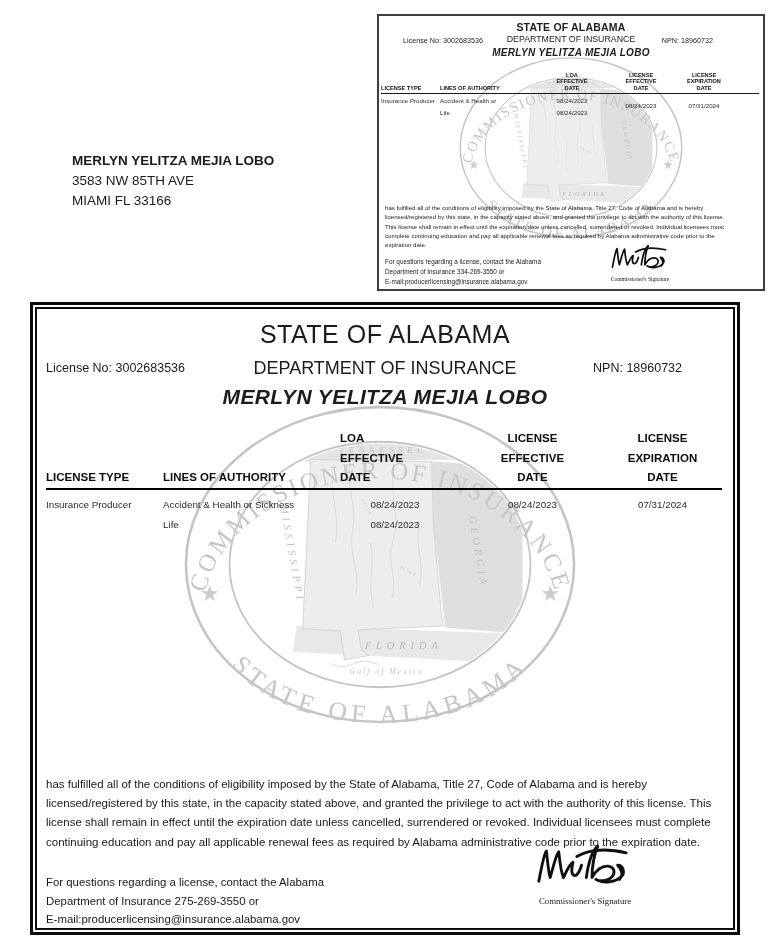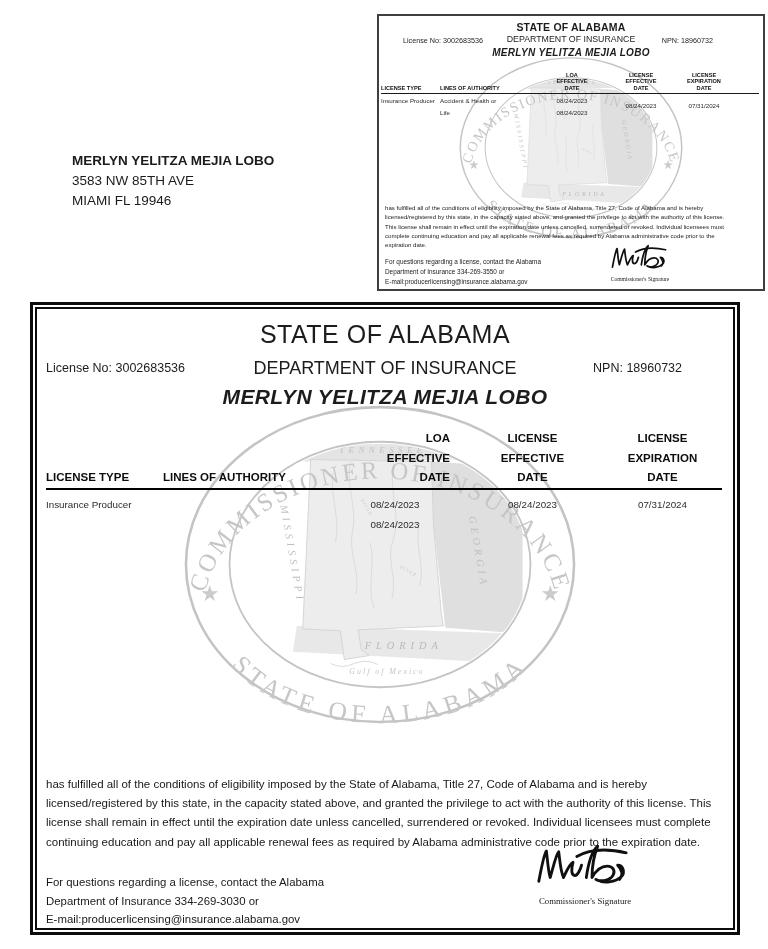--- a/index.html
+++ b/index.html
@@ -55,21 +55,21 @@
   .cert .inner-rule{left:2px;top:2px;right:2px;bottom:2px;border:2px solid #0c0c0c;pointer-events:none;}
   .cert .seal-svg{left:149px;top:99px;width:396px;height:322px;}
   .cert .title{left:0;right:0;top:15px;font-size:25px;letter-spacing:.5px;}
   .cert .lic-no{left:13px;top:56px;font-size:12.5px;}
   .cert .dept{left:0;right:0;top:53px;font-size:18px;}
   .cert .npn{right:55px;top:56px;font-size:12.5px;}
   .cert .name{left:0;right:0;top:80px;font-size:21px;font-weight:700;font-style:italic;letter-spacing:.4px;}
   .cert .th{font-size:11.5px;font-weight:700;line-height:19.5px;color:#0d0d0d;}
   .cert .h1{left:13px;top:163px;}
   .cert .h2{left:130px;top:163px;}
-  .cert .h3{left:307px;top:124px;width:110px;text-align:right;}
+  .cert .h3{left:307px;top:124px;width:110px;text-align:left;}
   .cert .h4{left:437px;top:124px;width:125px;text-align:center;}
   .cert .h5{left:567px;top:124px;width:125px;text-align:center;}
   .cert .hline{left:13px;top:183px;width:676px;height:2.4px;background:#000;}
   .cert .td{font-size:9.8px;line-height:19.8px;color:#2b2b2b;}
   .cert .r1{left:13px;top:190px;}
   .cert .r2{left:130px;top:190px;}
   .cert .r3{left:307px;top:190px;width:110px;text-align:center;}
   .cert .r4{left:437px;top:190px;width:125px;text-align:center;}
   .cert .r5{left:567px;top:190px;width:125px;text-align:center;}
   .cert .para{left:13px;top:470px;width:690px;font-size:11.5px;line-height:19.2px;color:#191919;}
@@ -185,21 +185,21 @@
 
     <svg class="abs sig-svg" viewBox="0 0 100 52">
         <use href="#sig-symbol"></use>
       </svg>
     <div class="abs sig-label">Commissioner's Signature</div>
   </div>
 
   <div class="abs address">
     <div class="nm">MERLYN YELITZA MEJIA LOBO</div>
     <div>3583 NW 85TH AVE</div>
-    <div>MIAMI FL 19946</div>
+    <div>MIAMI FL 33166</div>
   </div>
 
   <div class="abs cert">
     <div class="abs inner-rule"></div>
     <svg class="abs seal-svg" viewBox="0 0 400 325">
         <use href="#seal-symbol"></use>
       </svg>
 
     <div class="abs title ctr">STATE OF ALABAMA</div>
     <div class="abs lic-no">License No: 3002683536</div>
@@ -214,31 +214,33 @@
 DATE</div>
     <div class="abs th h4 pre">LICENSE
 EFFECTIVE
 DATE</div>
     <div class="abs th h5 pre">LICENSE
 EXPIRATION
 DATE</div>
     <div class="abs hline"></div>
 
     <div class="abs td r1">Insurance Producer</div>
+    <div class="abs td r2 pre">Accident &amp; Health or Sickness
+Life</div>
     <div class="abs td r3 pre">08/24/2023
 08/24/2023</div>
     <div class="abs td r4">08/24/2023</div>
     <div class="abs td r5">07/31/2024</div>
 
     <div class="abs para pre">has fulfilled all of the conditions of eligibility imposed by the State of Alabama, Title 27, Code of Alabama and is hereby
 licensed/registered by this state, in the capacity stated above, and granted the privilege to act with the authority of this license. This
 license shall remain in effect until the expiration date unless cancelled, surrendered or revoked. Individual licensees must complete
 continuing education and pay all applicable renewal fees as required by Alabama administrative code prior to the expiration date.</div>
     <div class="abs contact pre">For questions regarding a license, contact the Alabama
-Department of Insurance 334-269-3030 or
+Department of Insurance 275-269-3550 or
 E-mail:producerlicensing@insurance.alabama.gov</div>
 
     <svg class="abs sig-svg" viewBox="0 0 100 52">
         <use href="#sig-symbol"></use>
       </svg>
     <div class="abs sig-label">Commissioner's Signature</div>
   </div>
 
 </div>
 

